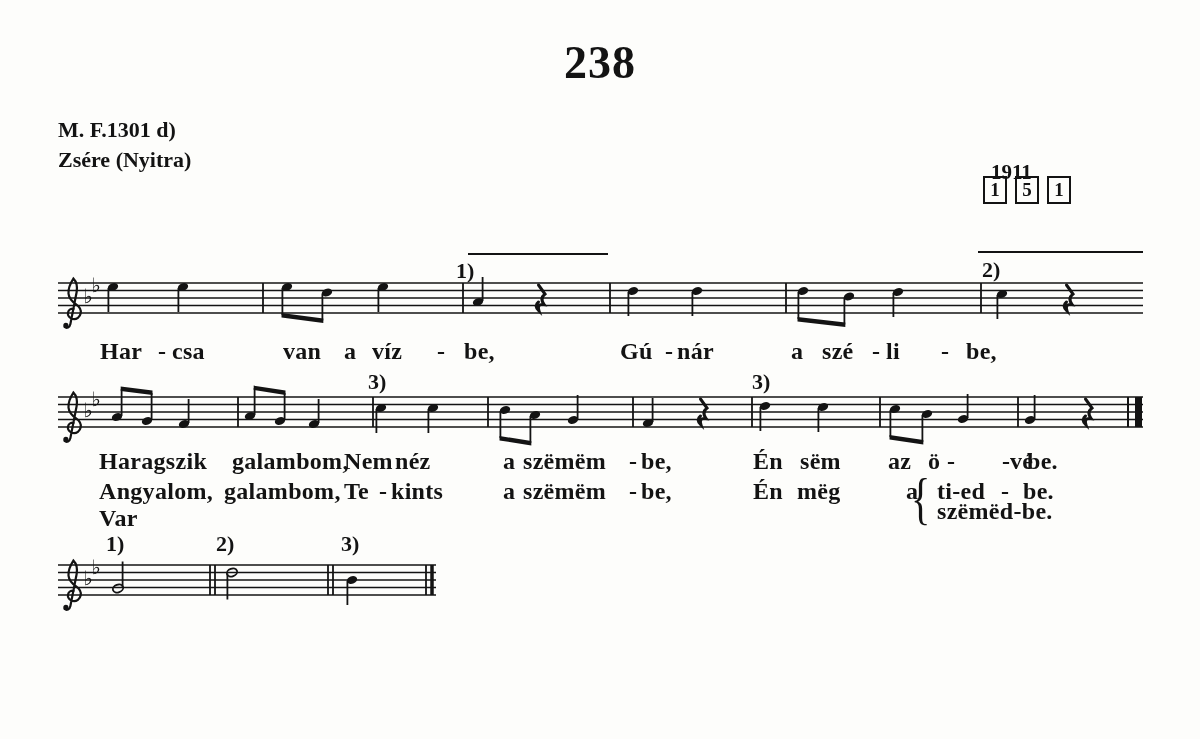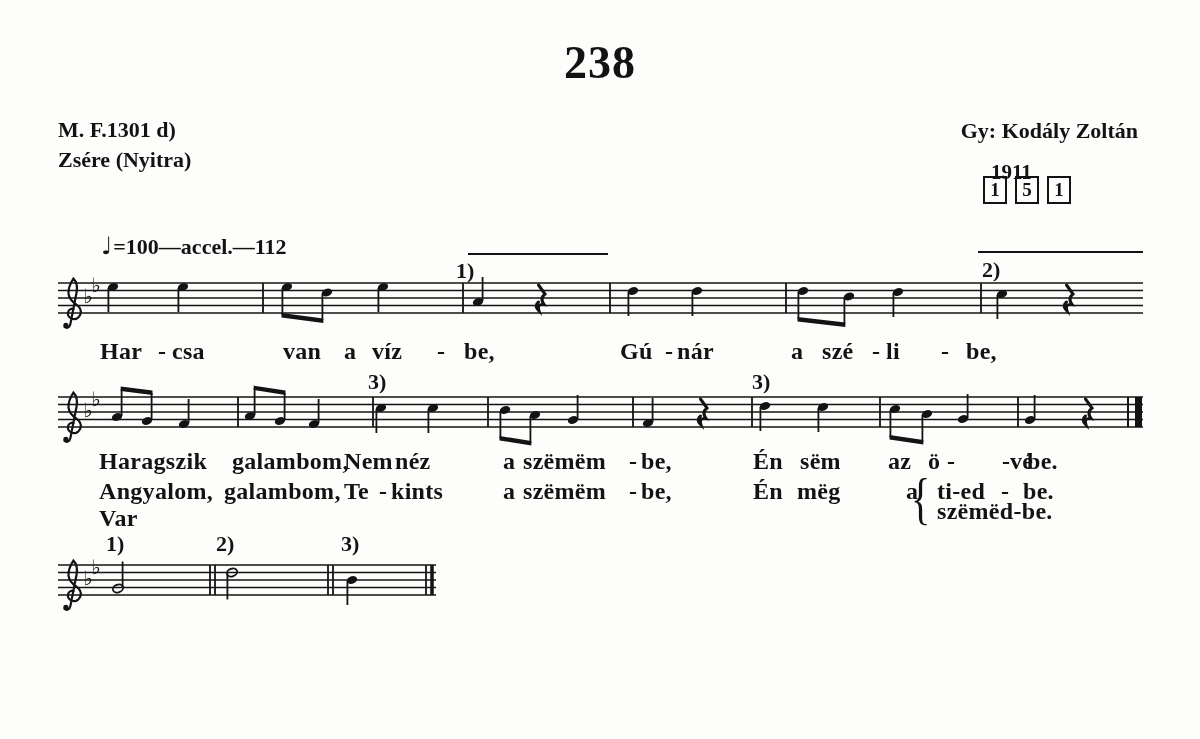--- a/index.html
+++ b/index.html
@@ -23,24 +23,22 @@
   .footer{left:58px;top:688px;font-size:22px;font-weight:700;z-index:2;}
   .footer i{font-style:italic;}
 </style>
 </head>
 <body>
 
 <div class="page">
   <div class="abs page-number">238</div>
   <div class="abs hdr-left1">M. F.1301 d)</div>
   <div class="abs hdr-left2">Zsére (Nyitra)</div>
-  <div class="abs collector">Gy: Kodály Zoltán</div>
   <div class="abs year">1911</div>
   <div class="abs cadence-boxes" id="cadence-boxes"><span class="cadence-box">1</span><span class="cadence-box">5</span><span class="cadence-box">1</span></div>
-  <div class="abs tempo"><span class="tnote">♩</span><span>=100—accel.—112</span></div>
 
   <svg id="music-svg" width="1200" height="739" viewBox="0 0 1200 739">
       <line x1="58" y1="283" x2="1143" y2="283" stroke="#131313" stroke-width="1.6"></line>
       <line x1="58" y1="290.5" x2="1143" y2="290.5" stroke="#131313" stroke-width="1.6"></line>
       <line x1="58" y1="298" x2="1143" y2="298" stroke="#131313" stroke-width="1.6"></line>
       <line x1="58" y1="305.5" x2="1143" y2="305.5" stroke="#131313" stroke-width="1.6"></line>
       <line x1="58" y1="313" x2="1143" y2="313" stroke="#131313" stroke-width="1.6"></line>
       <path d="M10.8,25.8 C8.2,25.2 5.6,26.8 5,29.4 C4.3,32.5 6.5,35.4 9.9,36 C13.6,36.6 17,34.1 17.7,30.3 C18.4,26.8 16.7,24 13.1,21.4 C9.1,18.5 6,15.6 5.5,10.6 C5.1,6 6.9,1 10.4,-4.4 C13.2,-1.6 14.6,3.4 13.6,9.2 L7.4,41 C6.7,44.4 3.6,45.7 1.7,44" transform="translate(63 283)" fill="none" stroke="#131313" stroke-width="2.2" stroke-linecap="round"></path>
       <circle cx="65.9" cy="325.4" r="2.6" fill="#131313"></circle>
       <text x="88" y="303" fill="#131313" text-anchor="middle" font-family="&quot;DejaVu Sans&quot;,sans-serif" font-size="20" font-weight="600">♭</text>

